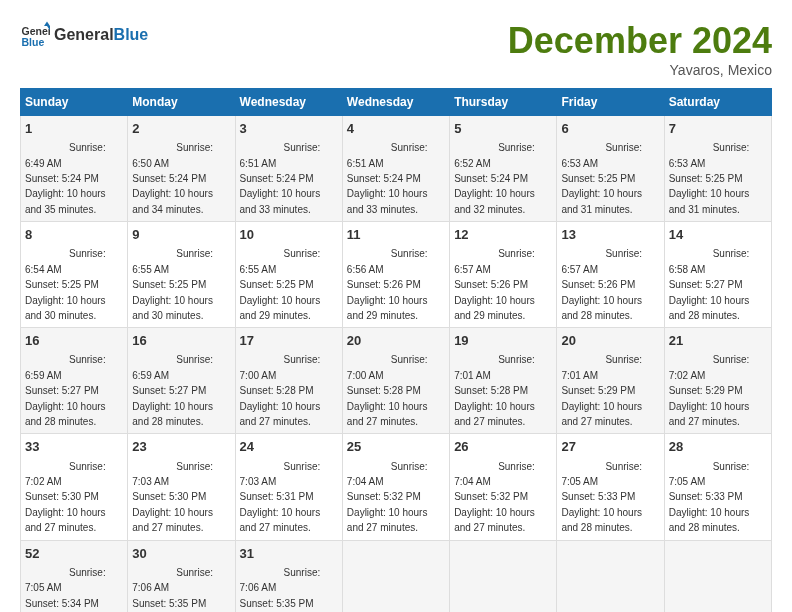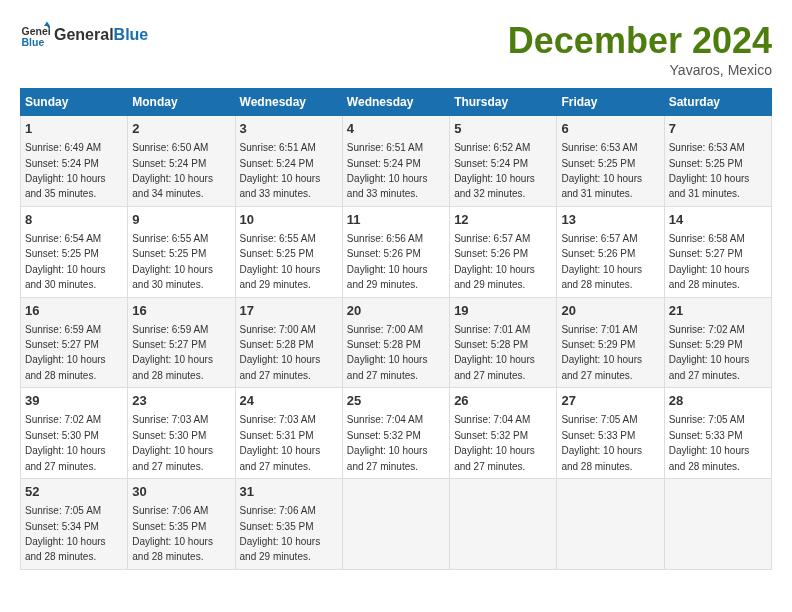--- a/index.html
+++ b/index.html
@@ -70,20 +70,21 @@
     }
     .day-num {
       font-weight: bold;
       font-size: 13px;
       display: block;
       margin-bottom: 2px;
     }
     .day-info {
       font-size: 10px;
       line-height: 1.35;
+      margin-left: 44px;
     }
     .empty-cell {
       background: #f5f5f5;
     }
   </style>
 </head>
 <body>
 
 <div class="header">
   <div class="logo">
@@ -160,21 +161,21 @@
         <td><span class="day-num">20</span>
 <span class="day-info">Sunrise: 7:00 AM<br>Sunset: 5:28 PM<br>Daylight: 10 hours and 27 minutes.</span></td>
         <td><span class="day-num">19</span>
 <span class="day-info">Sunrise: 7:01 AM<br>Sunset: 5:28 PM<br>Daylight: 10 hours and 27 minutes.</span></td>
         <td><span class="day-num">20</span>
 <span class="day-info">Sunrise: 7:01 AM<br>Sunset: 5:29 PM<br>Daylight: 10 hours and 27 minutes.</span></td>
         <td><span class="day-num">21</span>
 <span class="day-info">Sunrise: 7:02 AM<br>Sunset: 5:29 PM<br>Daylight: 10 hours and 27 minutes.</span></td>
       </tr>
       <tr>
-        <td><span class="day-num">39</span>
+        <td><span class="day-num">33</span>
 <span class="day-info">Sunrise: 7:02 AM<br>Sunset: 5:30 PM<br>Daylight: 10 hours and 27 minutes.</span></td>
         <td><span class="day-num">23</span>
 <span class="day-info">Sunrise: 7:03 AM<br>Sunset: 5:30 PM<br>Daylight: 10 hours and 27 minutes.</span></td>
         <td><span class="day-num">24</span>
 <span class="day-info">Sunrise: 7:03 AM<br>Sunset: 5:31 PM<br>Daylight: 10 hours and 27 minutes.</span></td>
         <td><span class="day-num">25</span>
 <span class="day-info">Sunrise: 7:04 AM<br>Sunset: 5:32 PM<br>Daylight: 10 hours and 27 minutes.</span></td>
         <td><span class="day-num">26</span>
 <span class="day-info">Sunrise: 7:04 AM<br>Sunset: 5:32 PM<br>Daylight: 10 hours and 27 minutes.</span></td>
         <td><span class="day-num">27</span>

